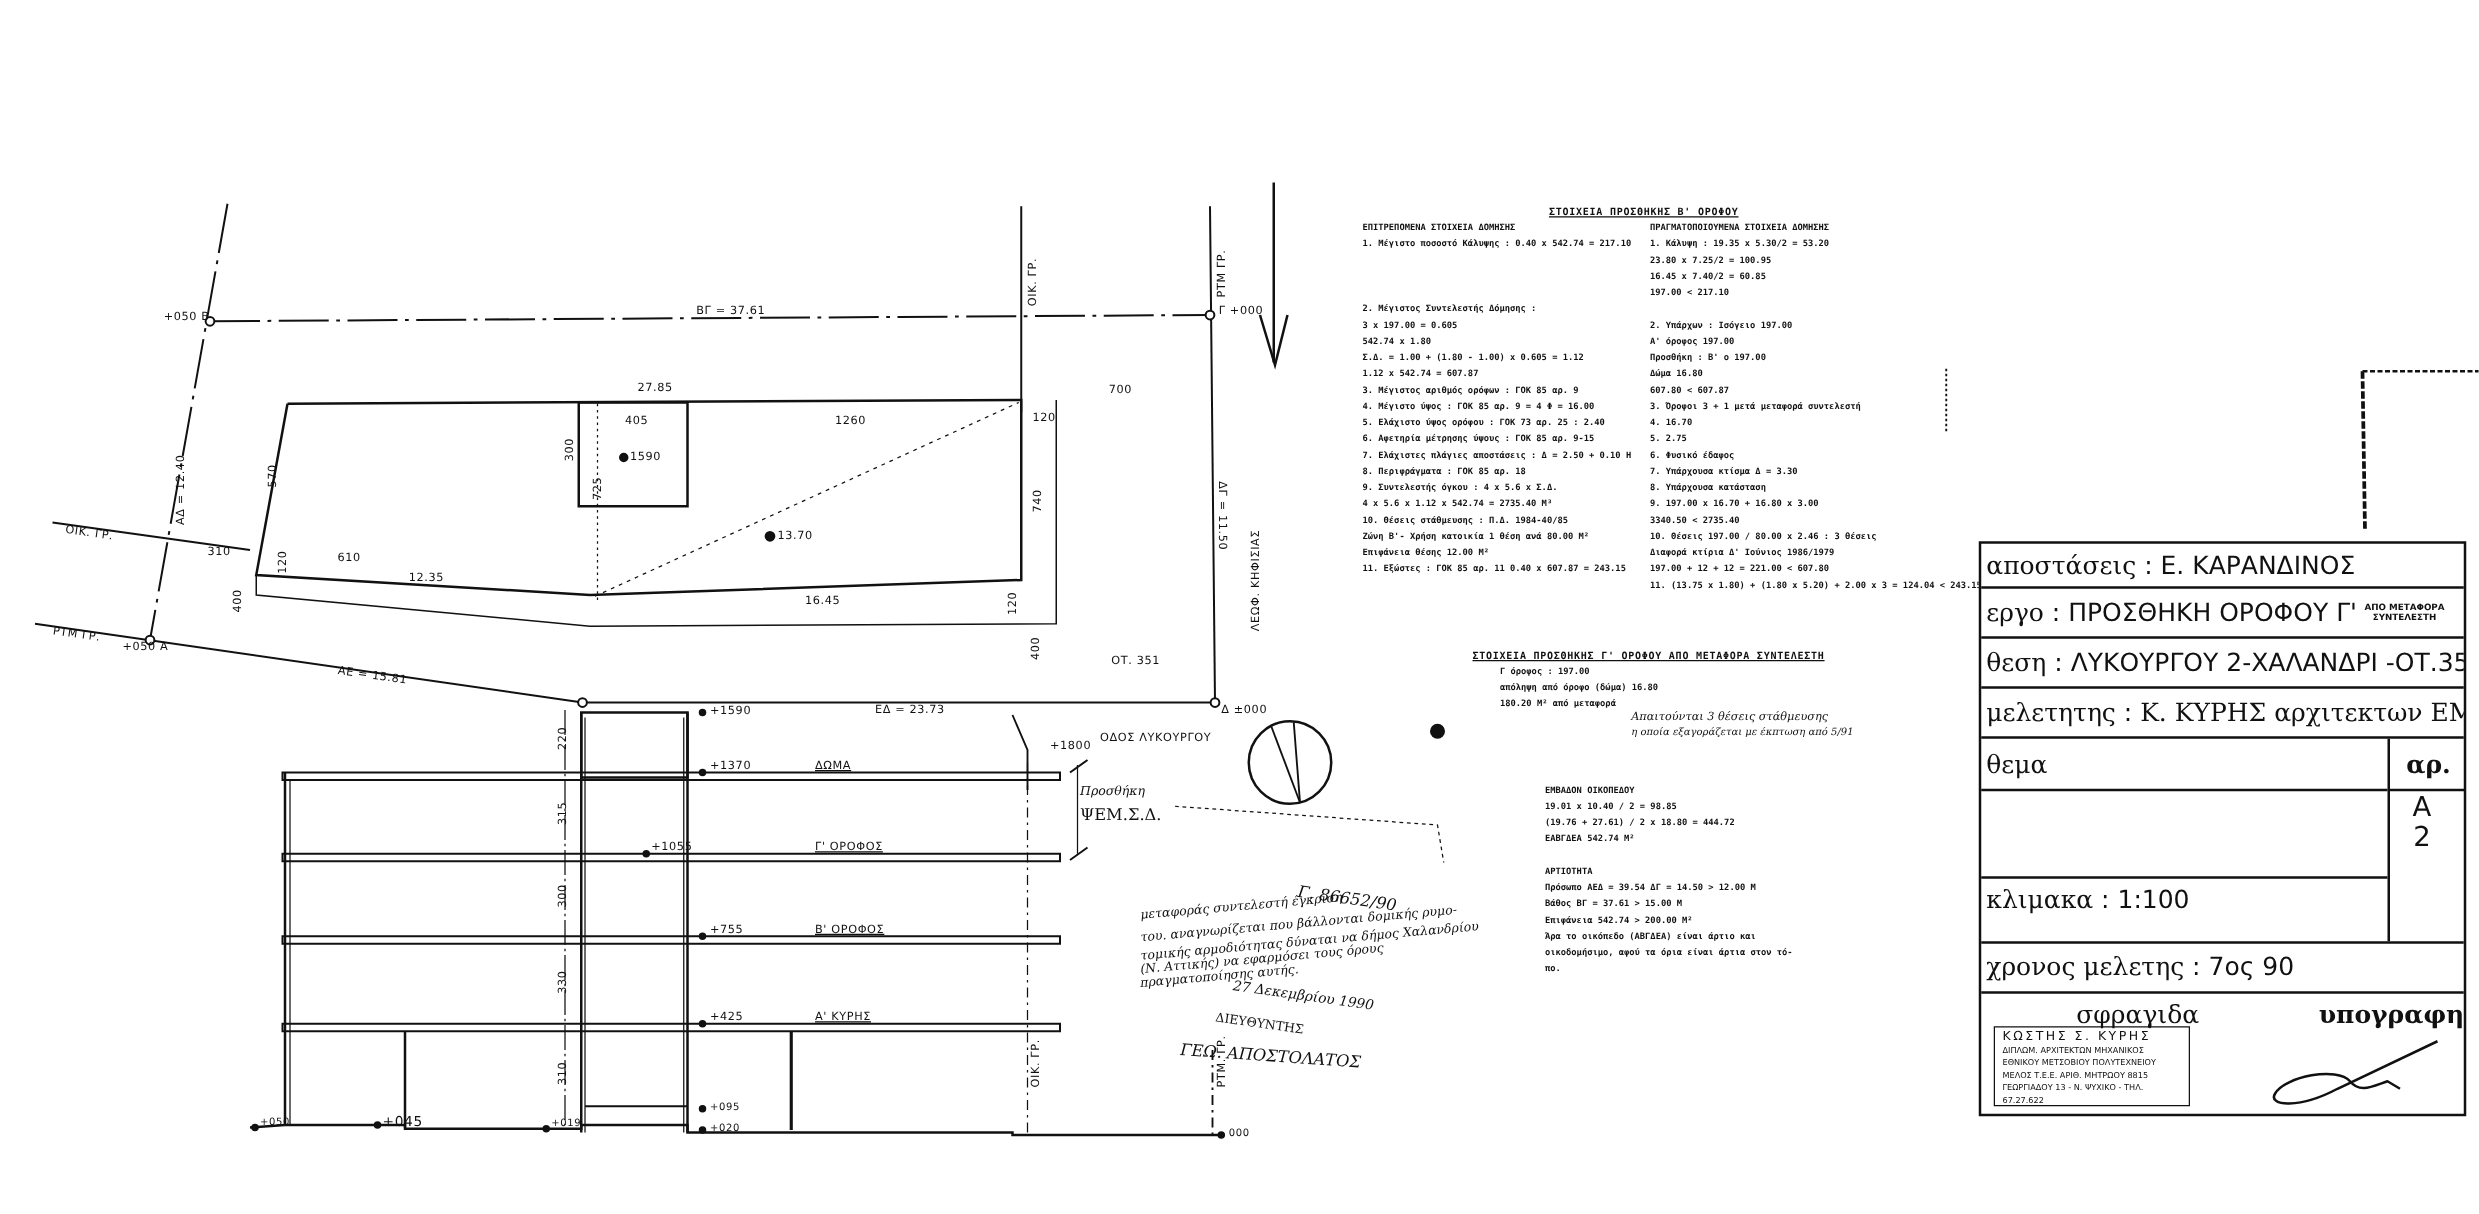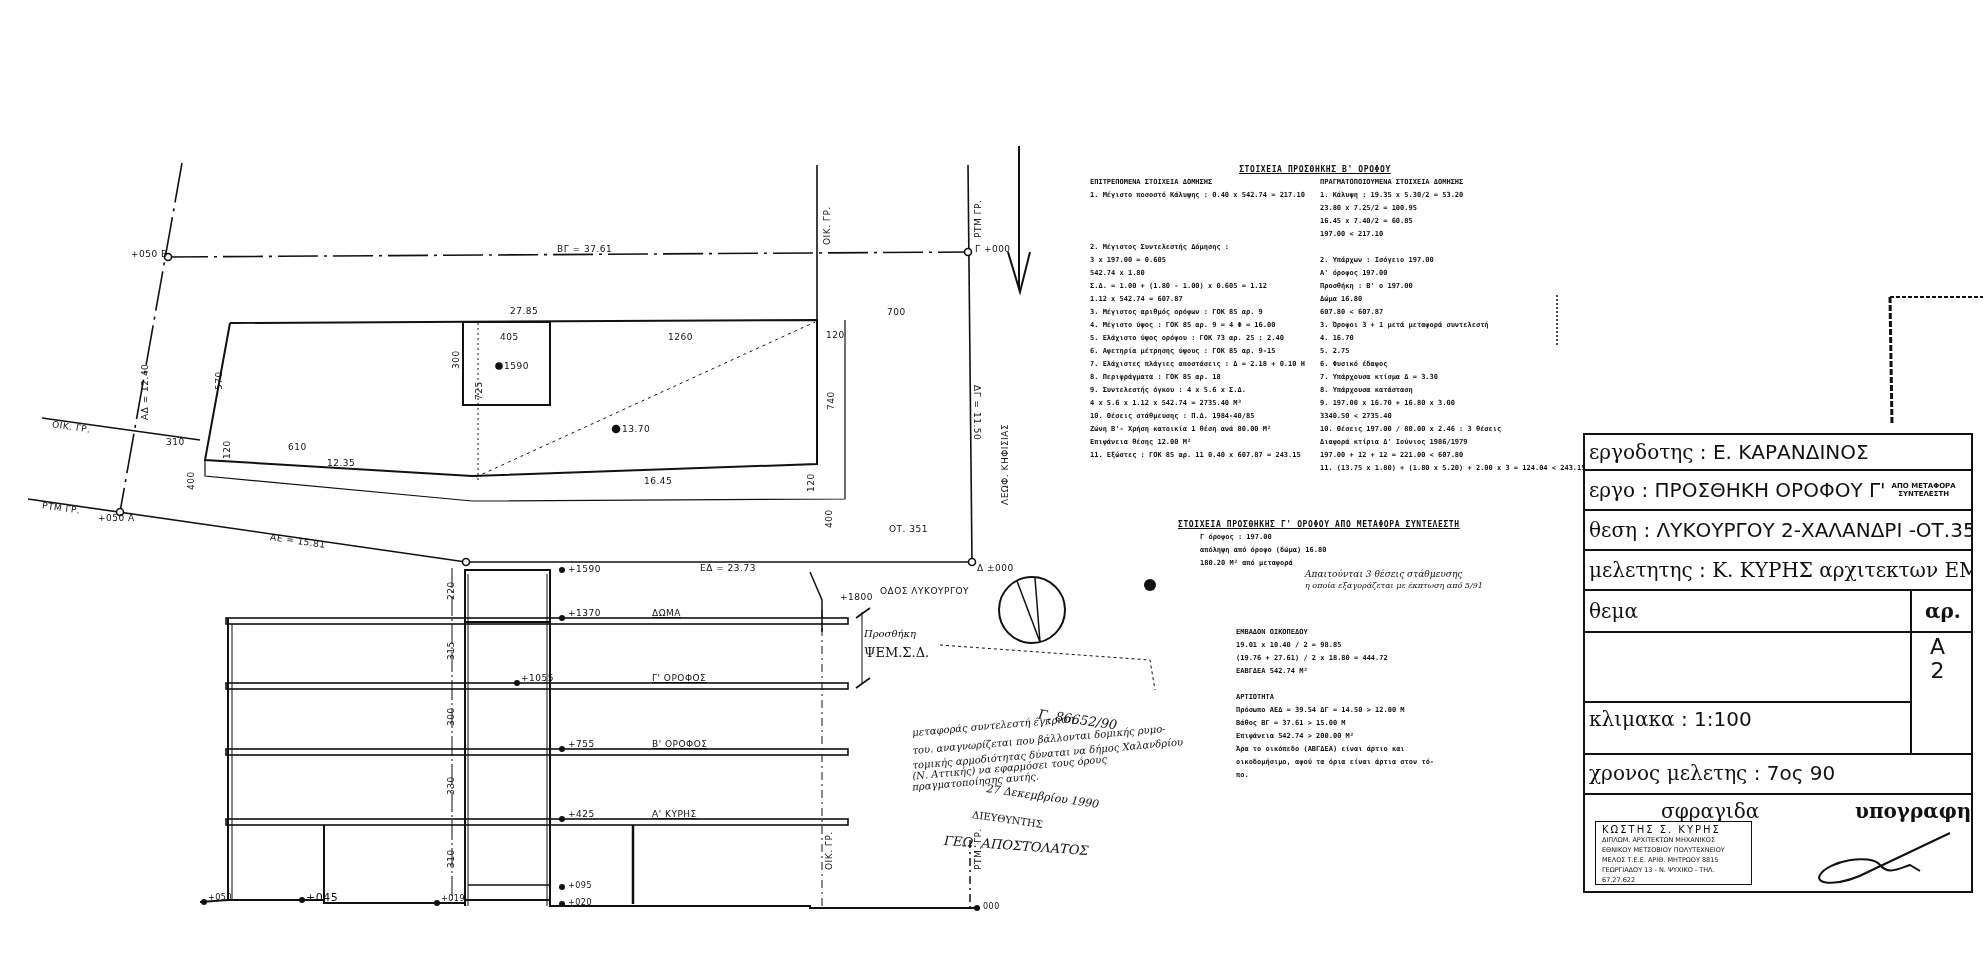--- a/index.html
+++ b/index.html
@@ -136,21 +136,21 @@
 
 <div class="lbl" style="left:510px;top:306px;">27.85</div>
 <div class="lbl" style="left:500px;top:332px;">405</div>
 <div class="lbl" style="left:668px;top:332px;">1260</div>
 <div class="lbl" style="left:887px;top:307px;">700</div>
 <div class="lbl" style="left:166px;top:437px;">310</div>
 <div class="lbl v" style="left:222px;top:459px;">120</div>
 <div class="lbl v" style="left:214px;top:390px;">570</div>
 <div class="lbl v" style="left:451px;top:369px;">300</div>
 <div class="lbl v" style="left:474px;top:400px;">725</div>
-<div class="lbl" style="left:270px;top:442px;margin-left:18px;">610</div>
+<div class="lbl" style="left:270px;top:442px;">610</div>
 <div class="lbl" style="left:327px;top:458px;">12.35</div>
 <div class="lbl" style="left:826px;top:330px;">120</div>
 <div class="lbl v" style="left:186px;top:490px;">400</div>
 <div class="lbl" style="left:644px;top:476px;">16.45</div>
 <div class="lbl v" style="left:826px;top:410px;">740</div>
 <div class="lbl v" style="left:806px;top:492px;">120</div>
 <div class="lbl v" style="left:824px;top:528px;">400</div>
 <div class="lbl" style="left:504px;top:361px;">1590</div>
 <div class="lbl" style="left:622px;top:424px;">13.70</div>
 
@@ -203,21 +203,21 @@
       <div class="row">&nbsp;</div>
       <div class="row">2. Μέγιστος Συντελεστής Δόμησης :</div>
       <div class="row">      3 x 197.00  = 0.605</div>
       <div class="row">     542.74 x 1.80</div>
       <div class="row">   Σ.Δ. = 1.00 + (1.80 - 1.00) x 0.605 = 1.12</div>
       <div class="row">        1.12 x 542.74  =  607.87</div>
       <div class="row">3. Μέγιστος αριθμός ορόφων : ΓΟΚ 85 αρ. 9</div>
       <div class="row">4. Μέγιστο ύψος : ΓΟΚ 85 αρ. 9  = 4 Φ = 16.00</div>
       <div class="row">5. Ελάχιστο ύψος ορόφου : ΓΟΚ 73 αρ. 25 : 2.40</div>
       <div class="row">6. Αφετηρία μέτρησης ύψους : ΓΟΚ 85 αρ. 9-15</div>
-      <div class="row">7. Ελάχιστες πλάγιες αποστάσεις : Δ = 2.18 + 0.10 Η</div>
+      <div class="row">7. Ελάχιστες πλάγιες αποστάσεις : Δ = 2.50 + 0.10 Η</div>
       <div class="row">8. Περιφράγματα : ΓΟΚ 85 αρ. 18</div>
       <div class="row">9. Συντελεστής όγκου : 4 x 5.6 x Σ.Δ.</div>
       <div class="row">   4 x 5.6 x 1.12 x 542.74  =  2735.40 Μ³</div>
       <div class="row">10. Θέσεις στάθμευσης : Π.Δ. 1984-40/85</div>
       <div class="row">    Ζώνη Β'- Χρήση κατοικία 1 θέση ανά 80.00 Μ²</div>
       <div class="row">    Επιφάνεια θέσης 12.00 Μ²</div>
       <div class="row">11. Εξώστες : ΓΟΚ 85 αρ. 11  0.40 x 607.87 = 243.15</div>
     </div>
     <div style="width:220px;">
       <div class="row">ΠΡΑΓΜΑΤΟΠΟΙΟΥΜΕΝΑ ΣΤΟΙΧΕΙΑ ΔΟΜΗΣΗΣ</div>
@@ -266,21 +266,21 @@
   <div class="row">Πρόσωπο  ΑΕΔ = 39.54  ΔΓ = 14.50 &gt; 12.00 Μ</div>
   <div class="row">Βάθος  ΒΓ = 37.61 &gt; 15.00 Μ</div>
   <div class="row">Επιφάνεια  542.74 &gt; 200.00 Μ²</div>
   <div class="row">Άρα το οικόπεδο (ΑΒΓΔΕΑ) είναι άρτιο και</div>
   <div class="row">οικοδομήσιμο, αφού τα όρια είναι άρτια στον τό-</div>
   <div class="row">πο.</div>
 </div>
 
 <div class="tb">
   <div class="r" style="top:0;height:36px;">
-    <span class="k">εργοδοτης</span>
+    <span class="k">αποστάσεις</span>
     <span>&nbsp;:&nbsp;</span>
     <span>Ε. ΚΑΡΑΝΔΙΝΟΣ</span>
   </div>
   <div class="r" style="top:36px;height:40px;">
     <span class="k">εργο</span>
     <span>&nbsp;:&nbsp;</span>
     <span>ΠΡΟΣΘΗΚΗ ΟΡΟΦΟΥ Γ'</span>
     <span class="small">
       <span>ΑΠΟ ΜΕΤΑΦΟΡΑ</span><br>
       <span>ΣΥΝΤΕΛΕΣΤΗ</span>

